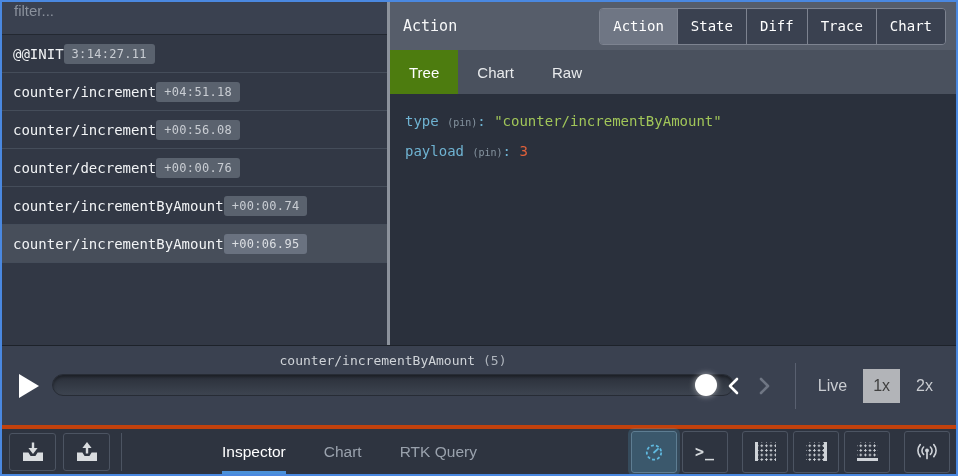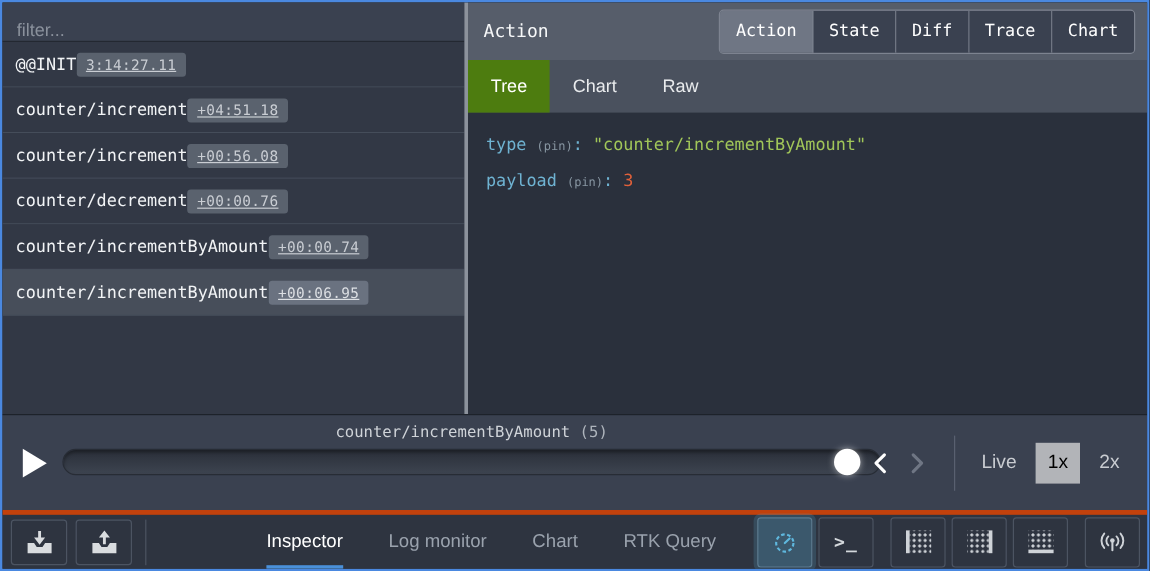--- a/index.html
+++ b/index.html
@@ -14,35 +14,35 @@
     position: relative;
   }
 
   
   .main { display:flex; flex:1; min-height:0; }
   .left-panel { width:385px; display:flex; flex-direction:column; background:#323845; }
   .divider-v { width:3px; background:#8c929c; }
   .right-panel { flex:1; display:flex; flex-direction:column; min-width:0; background:#2a303c; }
 
   
-  .filter-row { height:33px; background:#3a4150; border-bottom:1px solid #232831; display:flex; align-items:flex-end; }
+  .filter-row { height:33px; background:#3a4150; border-bottom:1px solid #232831; display:flex; align-items:flex-start; }
   .filter-row input {
     width:100%; background:transparent; border:none; outline:none;
     color:#dfe2e6; font-family:"Liberation Sans", sans-serif; font-size:15px; padding:0 12px;
   }
   .filter-row input::placeholder { color:#8a919c; }
   .action-item {
     height:38px; flex:0 0 38px; display:flex; align-items:center; justify-content:flex-start;
     padding:0 10px 0 11px; border-bottom:1px solid #454d5a; background:#323845;
     font-family:"DejaVu Sans Mono", monospace; font-size:14px; color:#f2f4f6; cursor:pointer;
   }
   .action-item.selected { background:#474e5a; }
   .timestamp {
     background:#5a626e; color:#c9cdd3; font-size:12px; padding:3px 8px; border-radius:3px;
-    font-family:"DejaVu Sans Mono", monospace; letter-spacing:0.3px;text-decoration:underline;
+    font-family:"DejaVu Sans Mono", monospace; letter-spacing:0.3px;
   }
   .action-item.selected .timestamp { background:#6a7280; color:#dcdfe3; }
 
   
   .insp-header { height:48px; background:#565d6a; display:flex; align-items:center; justify-content:space-between; padding-left:13px; flex:0 0 48px;}
   .insp-title { font-family:"DejaVu Sans Mono", monospace; font-size:15px; color:#f7f8f9; }
   .tab-group { display:flex; border:1px solid #7d8390; border-radius:4px; overflow:hidden; margin-right:10px; height:37px; }
   .tab {
     font-family:"DejaVu Sans Mono", monospace; font-size:14px; color:#ffffff; background:#3a4150;
     padding:0 13px; display:flex; align-items:center; border-right:1px solid #7d8390; cursor:pointer;
@@ -70,21 +70,21 @@
   .slider-track { position:relative; height:22px; border-radius:11px;
     background:linear-gradient(#2a2f39,#3d4450); border:1px solid #272c35;
     box-shadow: inset 0 2px 3px rgba(0,0,0,.35); cursor:pointer; }
   .slider-thumb { position:absolute; top:-1px; left:96%; margin-left:-11px; width:22px; height:22px;
     border-radius:50%; background:#ffffff; box-shadow:0 0 6px rgba(255,255,255,.55); cursor:grab; }
   .pb-right { position:absolute; right:13px; top:0; bottom:0; display:flex; align-items:center; }
   .chev { padding:6px 10px; display:flex; align-items:center; cursor:pointer; }
   .pb-sep { width:1px; height:46px; background:#596070; margin:0 12px 0 14px; }
   .live { color:#c9ccd1; font-size:16px; margin:0 10px; cursor:pointer; }
   .speed { color:#c9ccd1; font-size:16px; padding:8px 10px; margin-left:6px; cursor:pointer; }
-  .speed.selected { background:#b2b4b8; color:#000000; }
+  .speed.selected { background:#b2b4b8; color:#404040; }
 
   
   .toolbar { height:49px; flex:0 0 49px; background:#2e3440; border-top:4px solid #c2410c;
     display:flex; align-items:center; position:relative; }
   .tb-btn { width:47px; height:38px; border:1px solid #4c5462; border-radius:3px;
     display:flex; align-items:center; justify-content:center; margin-left:7px; cursor:pointer; }
   .tb-divider { width:1px; height:38px; background:#4c5462; margin:0 4px 0 11px; }
   .monitor-tabs { display:flex; align-items:center; gap:38px; margin-left:96px; height:100%; }
   .mtab { color:#9aa2ad; font-size:15.5px; height:100%; display:flex; align-items:center;
     border-bottom:3px solid transparent; padding-top:3px; cursor:pointer; }
@@ -216,21 +216,20 @@
     <div class="tb-btn">
       <svg width="24" height="22" viewBox="0 0 24 22">
         <path d="M12 1 L16.6 7 h-3.4 v5.5 h-2.4 V7 H7.4 Z" fill="#d9dcdf"></path>
         <path d="M2 11.5 h5.4 l2.2 3.4 h4.8 l2.2 -3.4 H22 v8.5 H2 Z" fill="#d9dcdf"></path>
       </svg>
     </div>
     <div class="tb-divider"></div>
 
     <div class="monitor-tabs">
       <div class="mtab selected">Inspector</div>
-      <div class="mtab">Log monitor</div>
       <div class="mtab">Chart</div>
       <div class="mtab">RTK Query</div>
     </div>
 
     <div class="right-icons">
       <div class="icon-btn active">
         <svg width="20" height="20" viewBox="0 0 20 20">
           <circle cx="10" cy="10.5" r="7.2" fill="none" stroke="#5fb8de" stroke-width="1.8" stroke-dasharray="3 2.1"></circle>
           <line x1="10" y1="10.5" x2="14" y2="6.8" stroke="#5fb8de" stroke-width="1.8" stroke-linecap="round"></line>
         </svg>

